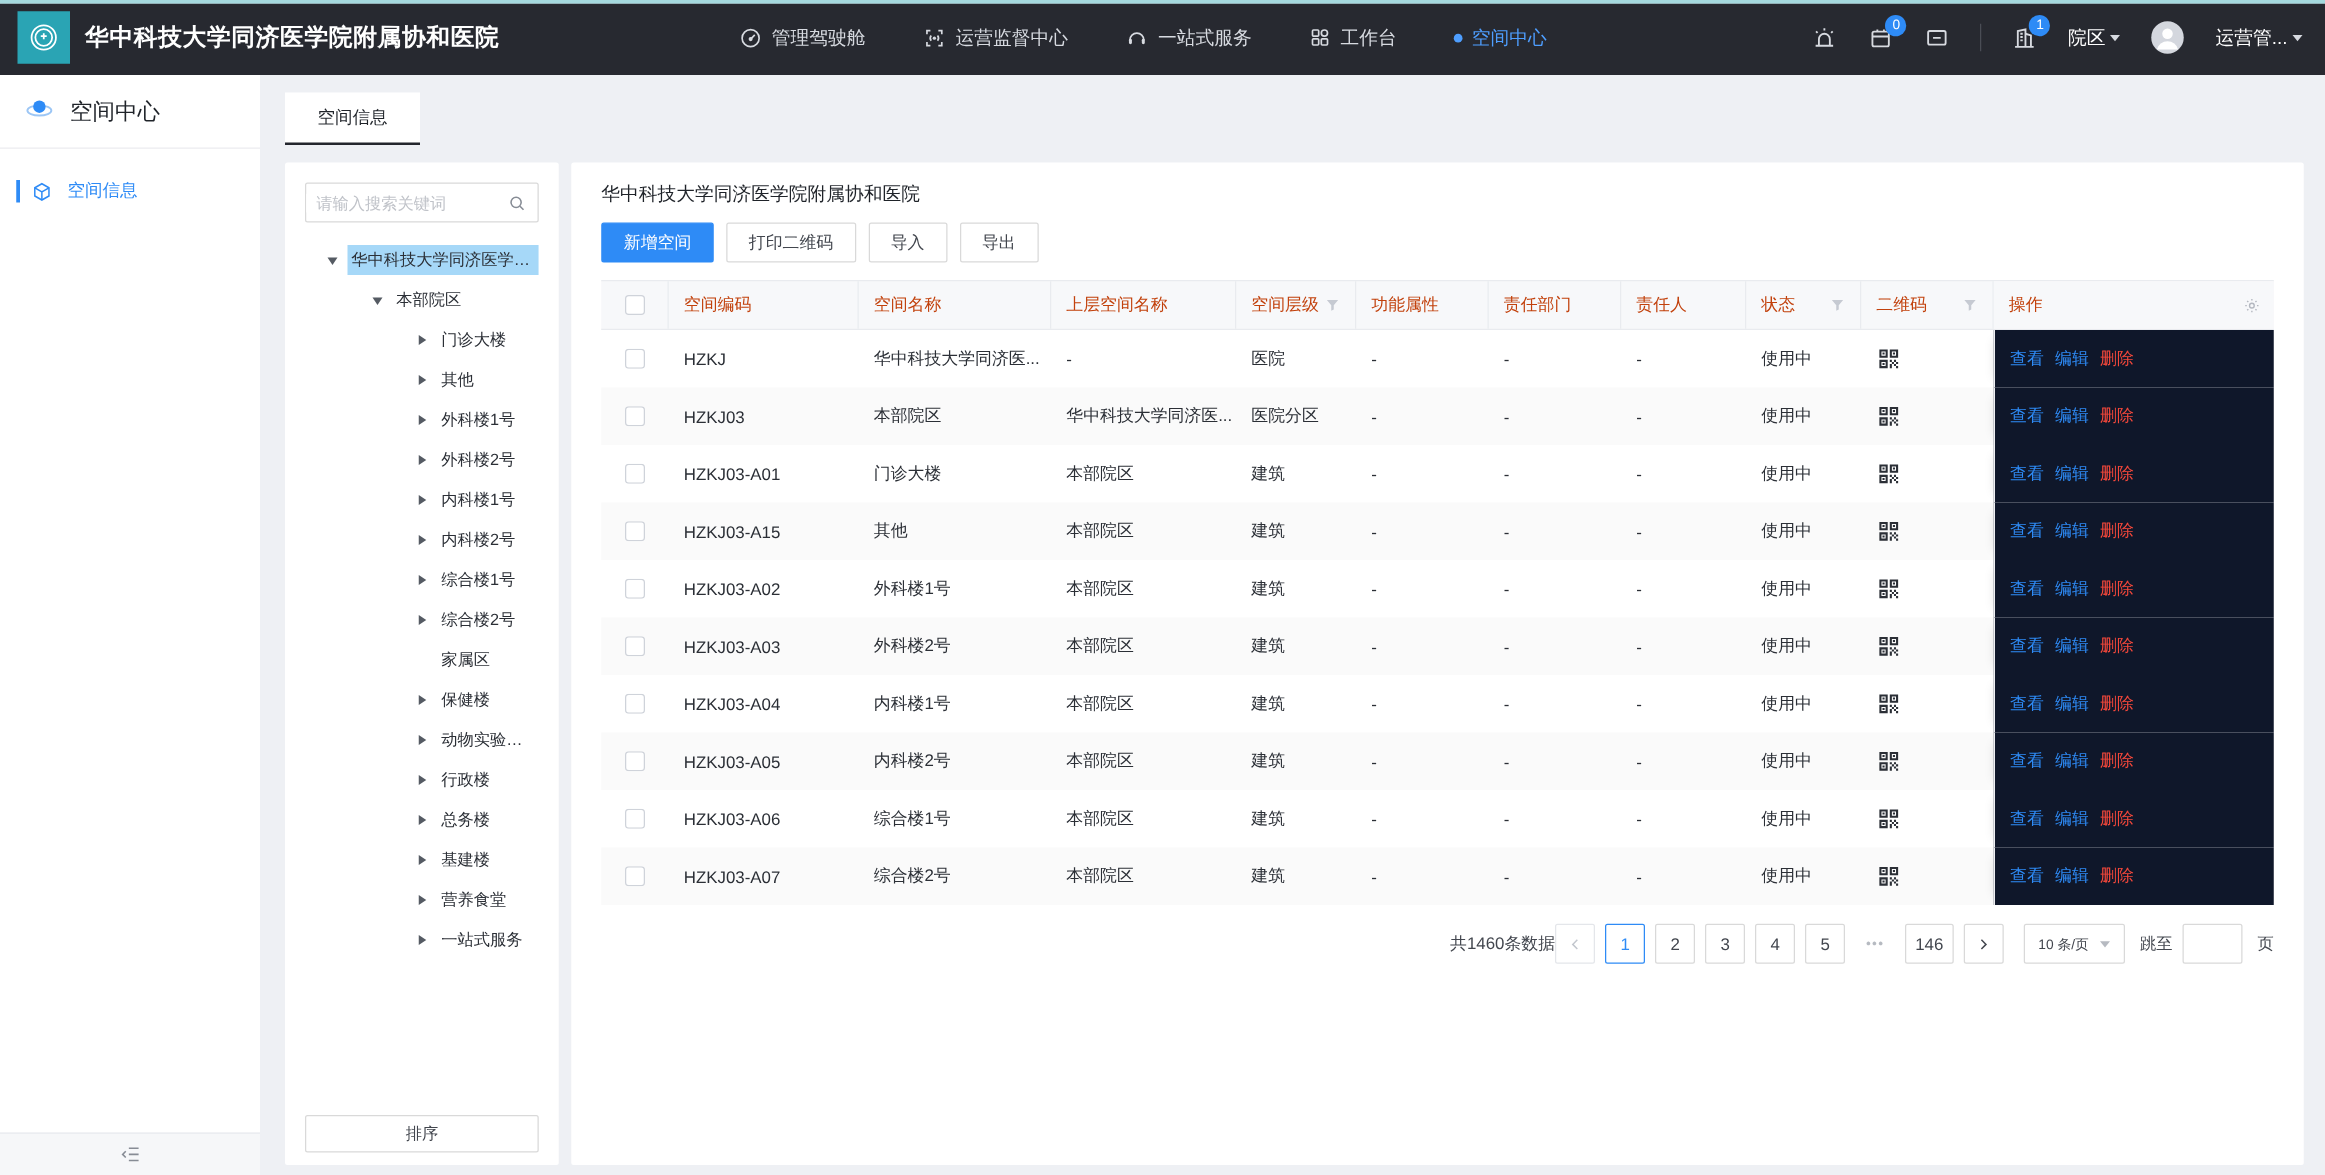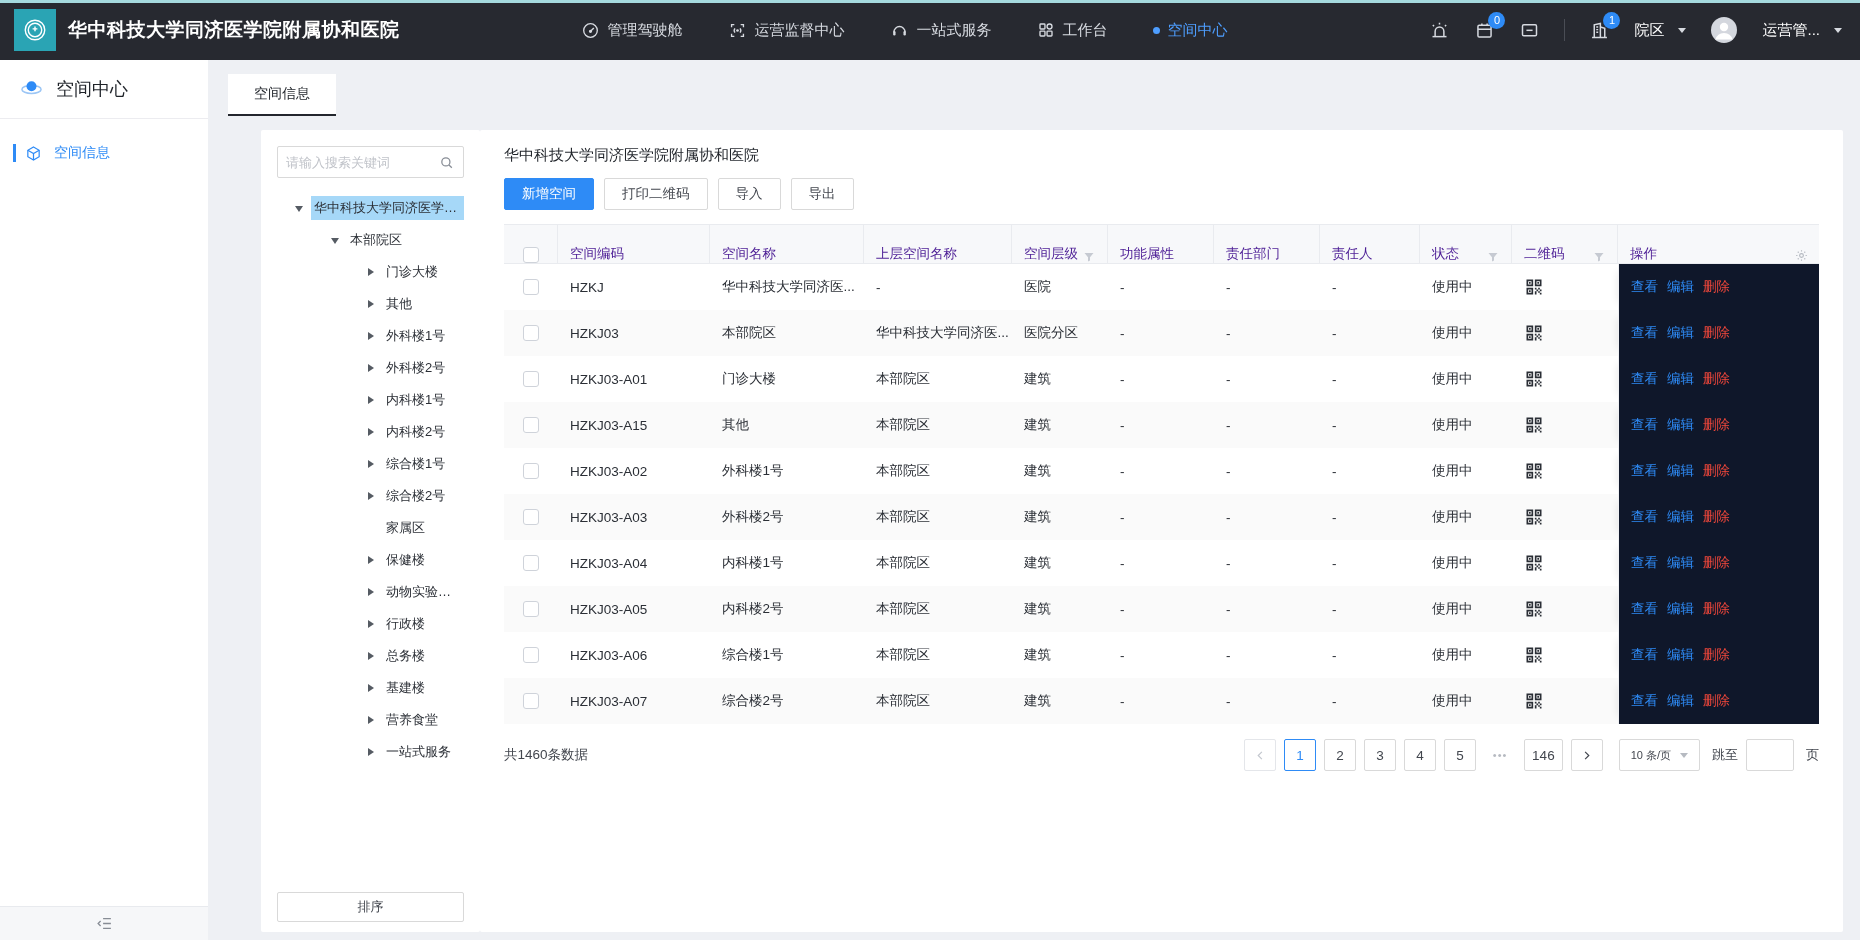--- a/index.html
+++ b/index.html
@@ -16,39 +16,39 @@
   .app-title { color:#fff; font-size:19px; font-weight:bold; letter-spacing:.5px; white-space:nowrap; }
   .nav-menu { flex:1; display:flex; justify-content:center; align-items:center; gap:46px; min-width:0; }
   .nav-item { display:flex; align-items:center; gap:7px; color:#d7dae0; font-size:15px; white-space:nowrap; cursor:pointer; }
   .nav-item.active { color:var(--nav-active); }
   .dot { width:7px; height:7px; border-radius:50%; background:var(--nav-active); display:inline-block; }
   .n-ico { display:flex; align-items:center; }
   .nav-right { display:flex; align-items:center; gap:24px; flex-shrink:0; margin-left:20px; }
   .nav-ico { position:relative; display:flex; align-items:center; cursor:pointer; }
   .badge { position:absolute; top:-8px; right:-10px; min-width:17px; height:17px; border-radius:9px; background:var(--accent); color:#fff; font-size:11px; display:flex; align-items:center; justify-content:center; padding:0 4px; }
   .vdiv { width:1px; height:22px; background:#4a4d55; }
-  .nav-txt { color:#fff; font-size:15px; display:flex; align-items:center; gap:14px; cursor:pointer; white-space:nowrap; }
+  .nav-txt { color:#fff; font-size:15px; display:flex; align-items:center; gap:4px; cursor:pointer; white-space:nowrap; }
   .caret { width:0; height:0; border:4.5px solid transparent; border-top:5.5px solid #d7dae0; margin-top:5px; display:inline-block; }
   .avatar { display:flex; cursor:pointer; }
 
   
   .layout { display:flex; height:880px; }
   .sidebar { width:208px; background:#fff; position:relative; flex-shrink:0; }
   .side-head { display:flex; align-items:center; gap:13px; height:59px; border-bottom:1px solid #ececf0; padding:0 20px; }
   .side-title { font-size:18px; color:#1f2329; }
   .side-menu { padding-top:14px; }
   .side-item { position:relative; height:40px; display:flex; align-items:center; gap:12px; padding-left:25px; font-size:14px; color:#4a4e57; cursor:pointer; }
   .side-item.active { color:var(--accent); }
   .side-item.active::before { content:""; position:absolute; left:13px; top:50%; transform:translateY(-50%); width:3px; height:18px; background:var(--accent); }
   .side-foot { position:absolute; bottom:0; left:0; width:100%; height:34px; background:#f6f7f9; border-top:1px solid #e8eaee; display:flex; align-items:center; justify-content:center; cursor:pointer; }
 
   .content { flex:1; display:flex; flex-direction:column; padding:0 17px 8px 20px; min-width:0; }
   .tabbar { padding-top:14px; display:flex; }
   .tab { height:42px; background:#fff; padding:0 26px; display:flex; align-items:center; font-size:14px; color:#1f2329; border-bottom:2px solid #23262d; cursor:pointer; }
-  .panels { display:flex; gap:0; flex:1; margin-top:14px; min-height:0;margin-left:33px; }
+  .panels { display:flex; gap:10px; flex:1; margin-top:14px; min-height:0; }
 
   
   .tree-panel { width:219px; background:#fff; border-radius:2px; flex-shrink:0; position:relative; padding:16px 16px 52px; display:flex; flex-direction:column; }
   .tree-search { height:32px; border:1px solid #d9d9d9; border-radius:2px; display:flex; align-items:center; background:#fff; }
   .tree-search input { flex:1; min-width:0; border:0; outline:0; padding:0 8px; font-size:13px; color:#333; font-family:inherit; }
   .tree-search input::placeholder, .search-box input::placeholder { color:#c0c3c9; }
   .s-ico { margin-right:9px; display:flex; cursor:pointer; }
   .tree { flex:1; overflow:hidden; margin-top:14px; }
   .tree-node { height:32px; display:flex; align-items:center; font-size:13px; color:#2b2f36; cursor:pointer; white-space:nowrap; }
   .caret-box { width:24px; flex-shrink:0; display:flex; justify-content:center; align-items:center; }
@@ -67,38 +67,38 @@
   .tool-right { margin-left:auto; display:flex; align-items:center; gap:13px; }
   .search-box { width:252px; height:32px; border:1px solid #d9d9d9; border-radius:2px; display:flex; align-items:center; background:#fff; }
   .search-box input { flex:1; min-width:0; border:0; outline:0; padding:0 10px; font-size:13px; color:#333; font-family:inherit; }
   .more-btn { display:flex; align-items:center; gap:7px; padding:0 13px; }
   .refresh-btn { width:50px; display:flex; align-items:center; justify-content:center; padding:0; }
 
   
   .table { margin-top:14px; --cols:54px 152px 154px 148px 96px 106px 106px 100px 92px 106px minmax(0,1fr); }
   .thead,.trow { display:grid; grid-template-columns:var(--cols); align-items:center; }
   .thead { height:40px; background:#f7f8fa; border-top:1px solid #e9ebef; border-bottom:1px solid #e9ebef; }
-  .th { height:100%; display:flex; align-items:flex-end; padding-left:12px; font-size:13.5px; color:#4c1d95; border-right:1px solid #e9ebef; overflow:hidden; white-space:nowrap; }
+  .th { height:100%; display:flex; align-items:center; padding-left:12px; font-size:13.5px; color:#c2410c; border-right:1px solid #e9ebef; overflow:hidden; white-space:nowrap; }
   .th:last-child { border-right:none; }
   .funnel { margin-left:auto; margin-right:12px; display:flex; cursor:pointer; }
   .gear { margin-left:auto; margin-right:10px; display:flex; cursor:pointer; }
   .trow { height:46px; }
   .trow.striped { background:#fafafa; }
   .td { padding-left:12px; font-size:13.5px; color:#2b2f36; overflow:hidden; white-space:nowrap; text-overflow:ellipsis; display:flex; align-items:center; }
   .td.ops,.th.ops { background:#0f172a; height:100%; border-left:1px solid #efF0f3; }
   .th.ops { background:#f7f8fa; border-left:none; }
   .td.ops { gap:9px; box-shadow:-8px 0 8px -8px rgba(0,0,0,.10); }
   .c-cb { justify-content:center; padding-left:0; display:flex; }
   .cb { width:16px; height:16px; border:1px solid #cfd3da; border-radius:3px; background:#fff; display:inline-block; cursor:pointer; }
   .lnk { font-size:13.5px; color:var(--accent); cursor:pointer; text-decoration:none; white-space:nowrap; }
   .lnk.red { color:var(--danger); }
   .qr { display:flex; cursor:pointer; }
 
   
-  .pagi-row { display:flex; align-items:center; justify-content:space-between; margin-top:15px; }
+  .pagi-row { display:flex; align-items:center; justify-content:flex-end; margin-top:15px; }
   .total { font-size:13.5px; color:#42464e; }
   .pagi { display:flex; align-items:center; gap:8px; }
   .pages { display:flex; align-items:center; gap:8px; }
   .page { min-width:32px; height:32px; border:1px solid #d9d9d9; border-radius:2px; background:#fff; font-size:13.5px; color:#42464e; display:flex; align-items:center; justify-content:center; padding:0 7px; cursor:pointer; font-family:inherit; }
   .page.active { border-color:var(--accent); color:var(--accent); }
   .page.prev { color:#c3c7ce; border-color:#e4e6ea; }
   .page.dots { border:none; color:#b6bac1; letter-spacing:1px; font-size:11px; }
   .psize { height:32px; border:1px solid #d9d9d9; border-radius:2px; display:flex; align-items:center; gap:9px; padding:0 11px; font-size:11px; color:#42464e; background:#fff; cursor:pointer; margin-left:8px; }
   .sel-caret { width:0; height:0; border:4px solid transparent; border-top:5px solid #b6bac1; margin-top:4px; }
   .jump-label,.jump-suffix { font-size:13px; color:#42464e; margin-left:4px; }

